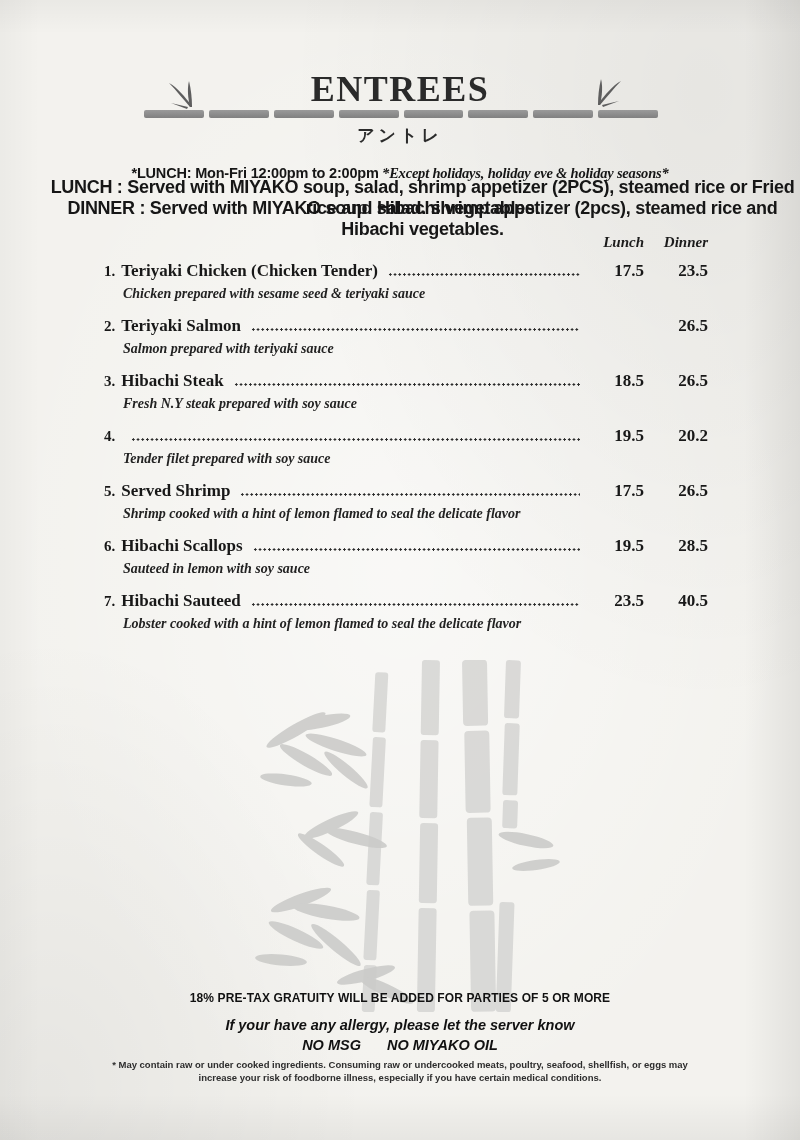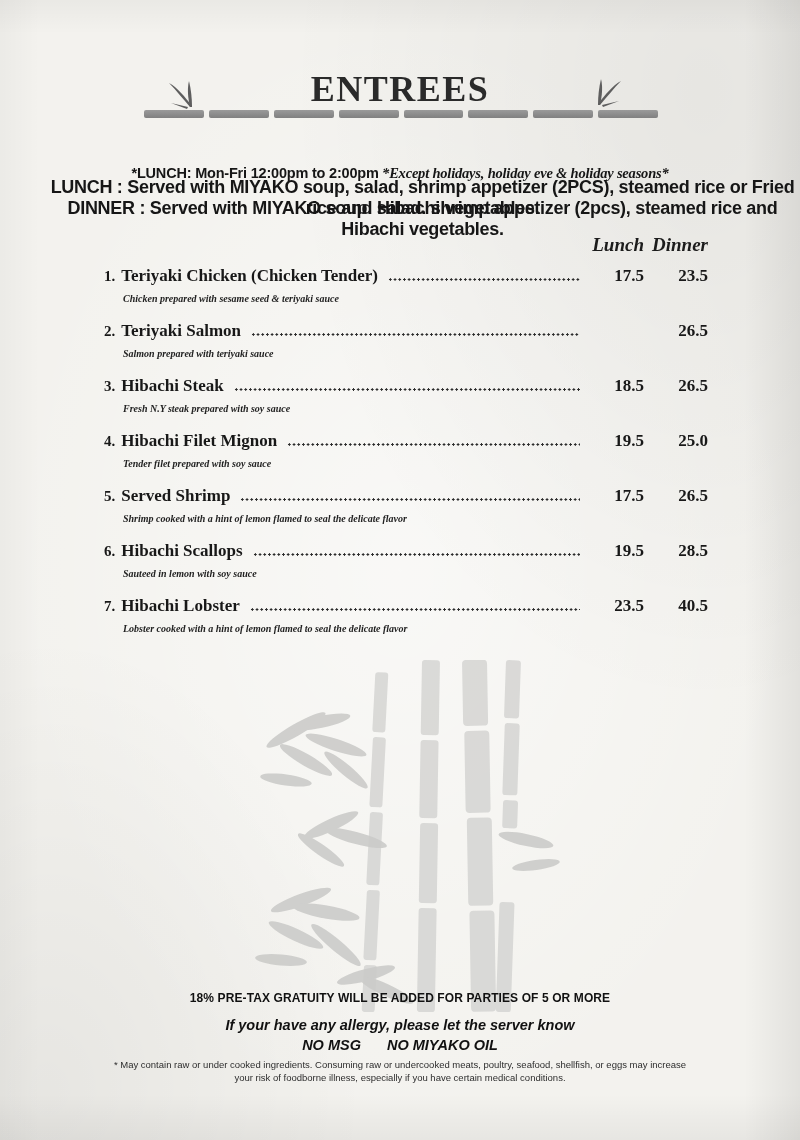--- a/index.html
+++ b/index.html
@@ -43,47 +43,47 @@
   
   .intro { position:absolute; left:0; width:100%; text-align:center; color:#161616; }
   .intro-1 { top:165px; font-family:"Liberation Sans", sans-serif; font-size:14.5px; font-weight:700; letter-spacing:-0.2px;text-align:center; }
   .intro-1 .hours-note { font-family:"Liberation Serif", serif; font-style:italic; font-size:14.5px; font-weight:700; }
   .intro-2 { top:177px; }
   .intro-3 { top:198px; }
   .intro-2, .intro-3 { font-family:"Liberation Sans", sans-serif; font-size:18px; font-weight:700; letter-spacing:-0.3px;padding-left:45px; }
 
   
   .menu-list { position:absolute; top:234px; left:104px; width:604px; }
-  .col-headers { display:flex; margin-bottom:8px; font-style:italic; font-size:19px; font-weight:700; color:#1c1c1c; }
+  .col-headers { display:flex; margin-bottom:8px; font-style:italic; font-size:15px; font-weight:700; color:#1c1c1c; }
   .col-headers .spacer { flex:1; }
   .price { width:56px; text-align:right; }
   .price.dinner { width:64px; }
 
   .item { margin-bottom:11px; }
   .item-row { display:flex; align-items:baseline; font-size:17px; font-weight:600; line-height:24px; color:#181818; }
   .item-row .num { font-size:15px; margin-right:6px; }
   .item-row .leader {
     flex:1; height:5px; align-self:flex-end; margin:0 8px 6px 10px;
     background-image:radial-gradient(circle, #2b2b2b 1.05px, transparent 1.15px);
     background-size:4.7px 5px; background-repeat:repeat-x; background-position:left bottom;
   }
   .item-row .price { font-size:17px; font-weight:600; }
-  .item-desc { font-style:italic; font-size:10px; font-weight:600; color:#222; line-height:19px; margin:1px 0 0 19px; }
+  .item-desc { font-style:italic; font-size:14px; font-weight:600; color:#222; line-height:19px; margin:1px 0 0 19px; }
 
   
   .bamboo { position:absolute; top:660px; left:226px; pointer-events:none; }
 
   
   .footer-line { position:absolute; left:0; width:100%; text-align:center; font-family:"Liberation Sans", sans-serif; color:#111; }
   .gratuity { top:991px; font-size:12px; font-weight:700; letter-spacing:0.1px; }
   .allergy { top:1017px; font-size:14.5px; font-weight:700; font-style:italic; }
   .no-msg-line { top:1037px; font-size:14.5px; font-weight:700; font-style:italic; }
   .no-msg-line .gap { display:inline-block; width:26px; }
   .disclaimer {
-    top:1058px; left:110px; width:580px; font-size:9.5px; font-weight:400;
+    top:1058px; left:110px; width:580px; font-size:9.5px; font-weight:700;
     color:#2d2d2d; line-height:13px; letter-spacing:0;
   }
 </style>
 </head>
 <body>
 
 <div class="paper">
 
   <h1 class="title">ENTREES</h1>
 
@@ -107,20 +107,21 @@
   </div>
 
   <svg class="leaves leaves-right" viewBox="0 0 40 30">
     <g fill="#5e5e5e">
       <path d="M24,27 C17,19 10,10 3,3 C11,7 19,17 26,26 Z"></path>
       <path d="M24,27 C22,18 21,9 23,1 C25,9 26,18 26,27 Z"></path>
       <path d="M22,27 L5,23 L21,29 Z"></path>
     </g>
   </svg>
 
+  <div class="jp-subtitle">アントレ</div>
 
   <div class="intro intro-1">
     <span>*LUNCH: Mon-Fri 12:00pm to 2:00pm</span><span class="hours-note"> *Except holidays, holiday eve &amp; holiday seasons*</span>
   </div>
   <div class="intro intro-2">
     <span>LUNCH : </span><span>Served with MIYAKO soup, salad, shrimp appetizer (2PCS), steamed rice or Fried rice and Hibachi vegetables.</span>
   </div>
   <div class="intro intro-3">
     <span>DINNER : </span><span>Served with MIYAKO soup. salad. shrimp appetizer (2pcs), steamed rice and Hibachi vegetables.</span>
   </div>
@@ -158,24 +159,23 @@
         <span class="nm">Hibachi Steak</span>
         <span class="leader"></span>
         <span class="price lunch">18.5</span>
         <span class="price dinner">26.5</span>
       </div>
       <div class="item-desc">Fresh N.Y steak prepared with soy sauce</div>
     </div>
         <div class="item">
       <div class="item-row">
         <span class="num">4.</span>
-        <span class="nm">Hibachi Filet Mignon</span>
         <span class="leader"></span>
         <span class="price lunch">19.5</span>
-        <span class="price dinner">25.0</span>
+        <span class="price dinner">20.2</span>
       </div>
       <div class="item-desc">Tender filet prepared with soy sauce</div>
     </div>
         <div class="item">
       <div class="item-row">
         <span class="num">5.</span>
         <span class="nm">Served Shrimp</span>
         <span class="leader"></span>
         <span class="price lunch">17.5</span>
         <span class="price dinner">26.5</span>
@@ -188,21 +188,21 @@
         <span class="nm">Hibachi Scallops</span>
         <span class="leader"></span>
         <span class="price lunch">19.5</span>
         <span class="price dinner">28.5</span>
       </div>
       <div class="item-desc">Sauteed in lemon with soy sauce</div>
     </div>
         <div class="item">
       <div class="item-row">
         <span class="num">7.</span>
-        <span class="nm">Hibachi Lobster</span>
+        <span class="nm">Hibachi Sauteed</span>
         <span class="leader"></span>
         <span class="price lunch">23.5</span>
         <span class="price dinner">40.5</span>
       </div>
       <div class="item-desc">Lobster cooked with a hint of lemon flamed to seal the delicate flavor</div>
     </div>
       </div>
   </div>
 
   <svg class="bamboo" width="340" height="352" viewBox="0 0 340 352">

